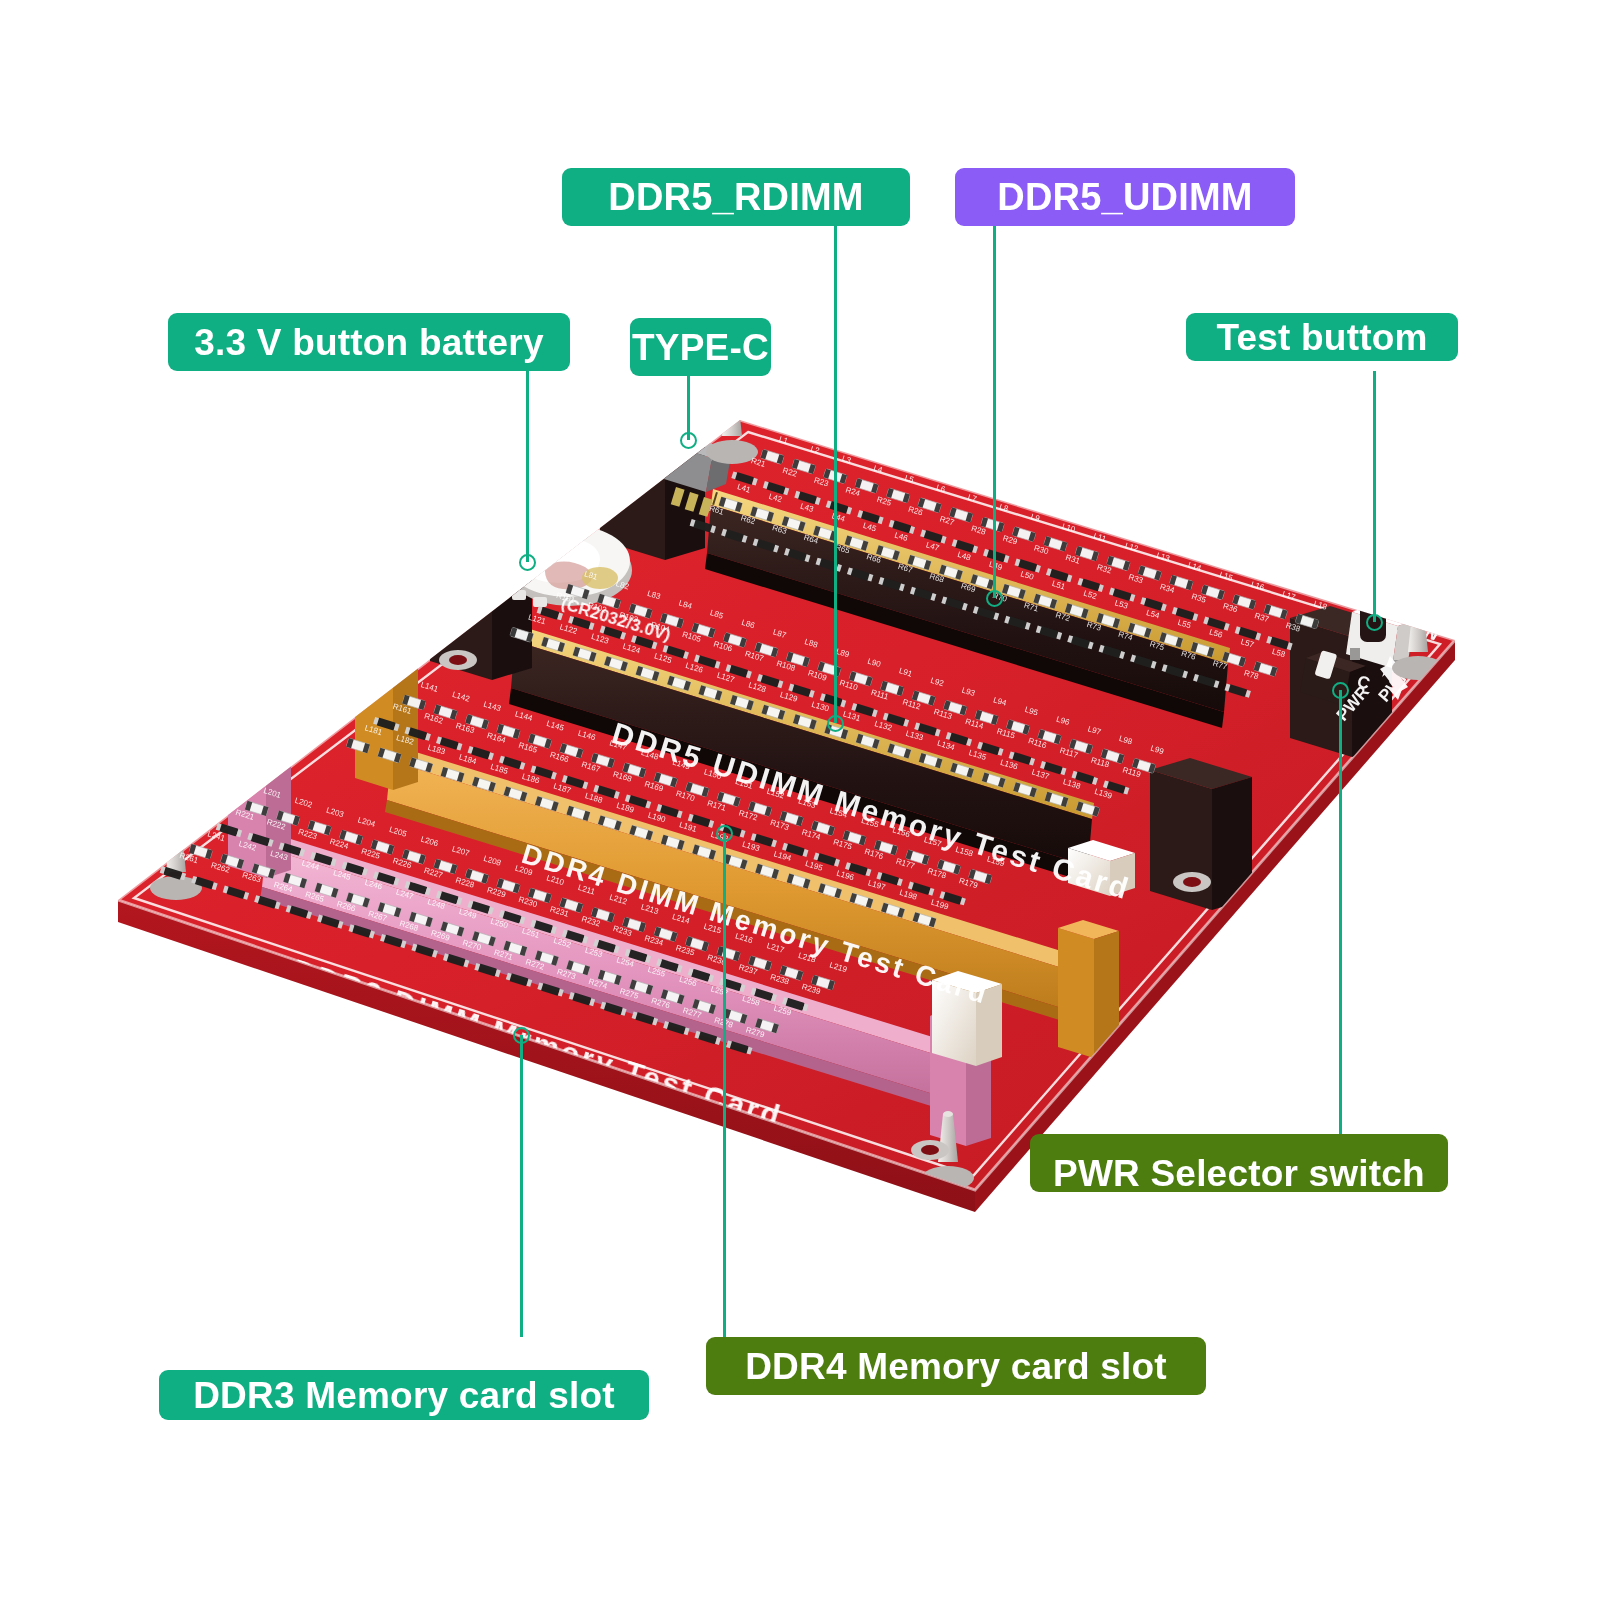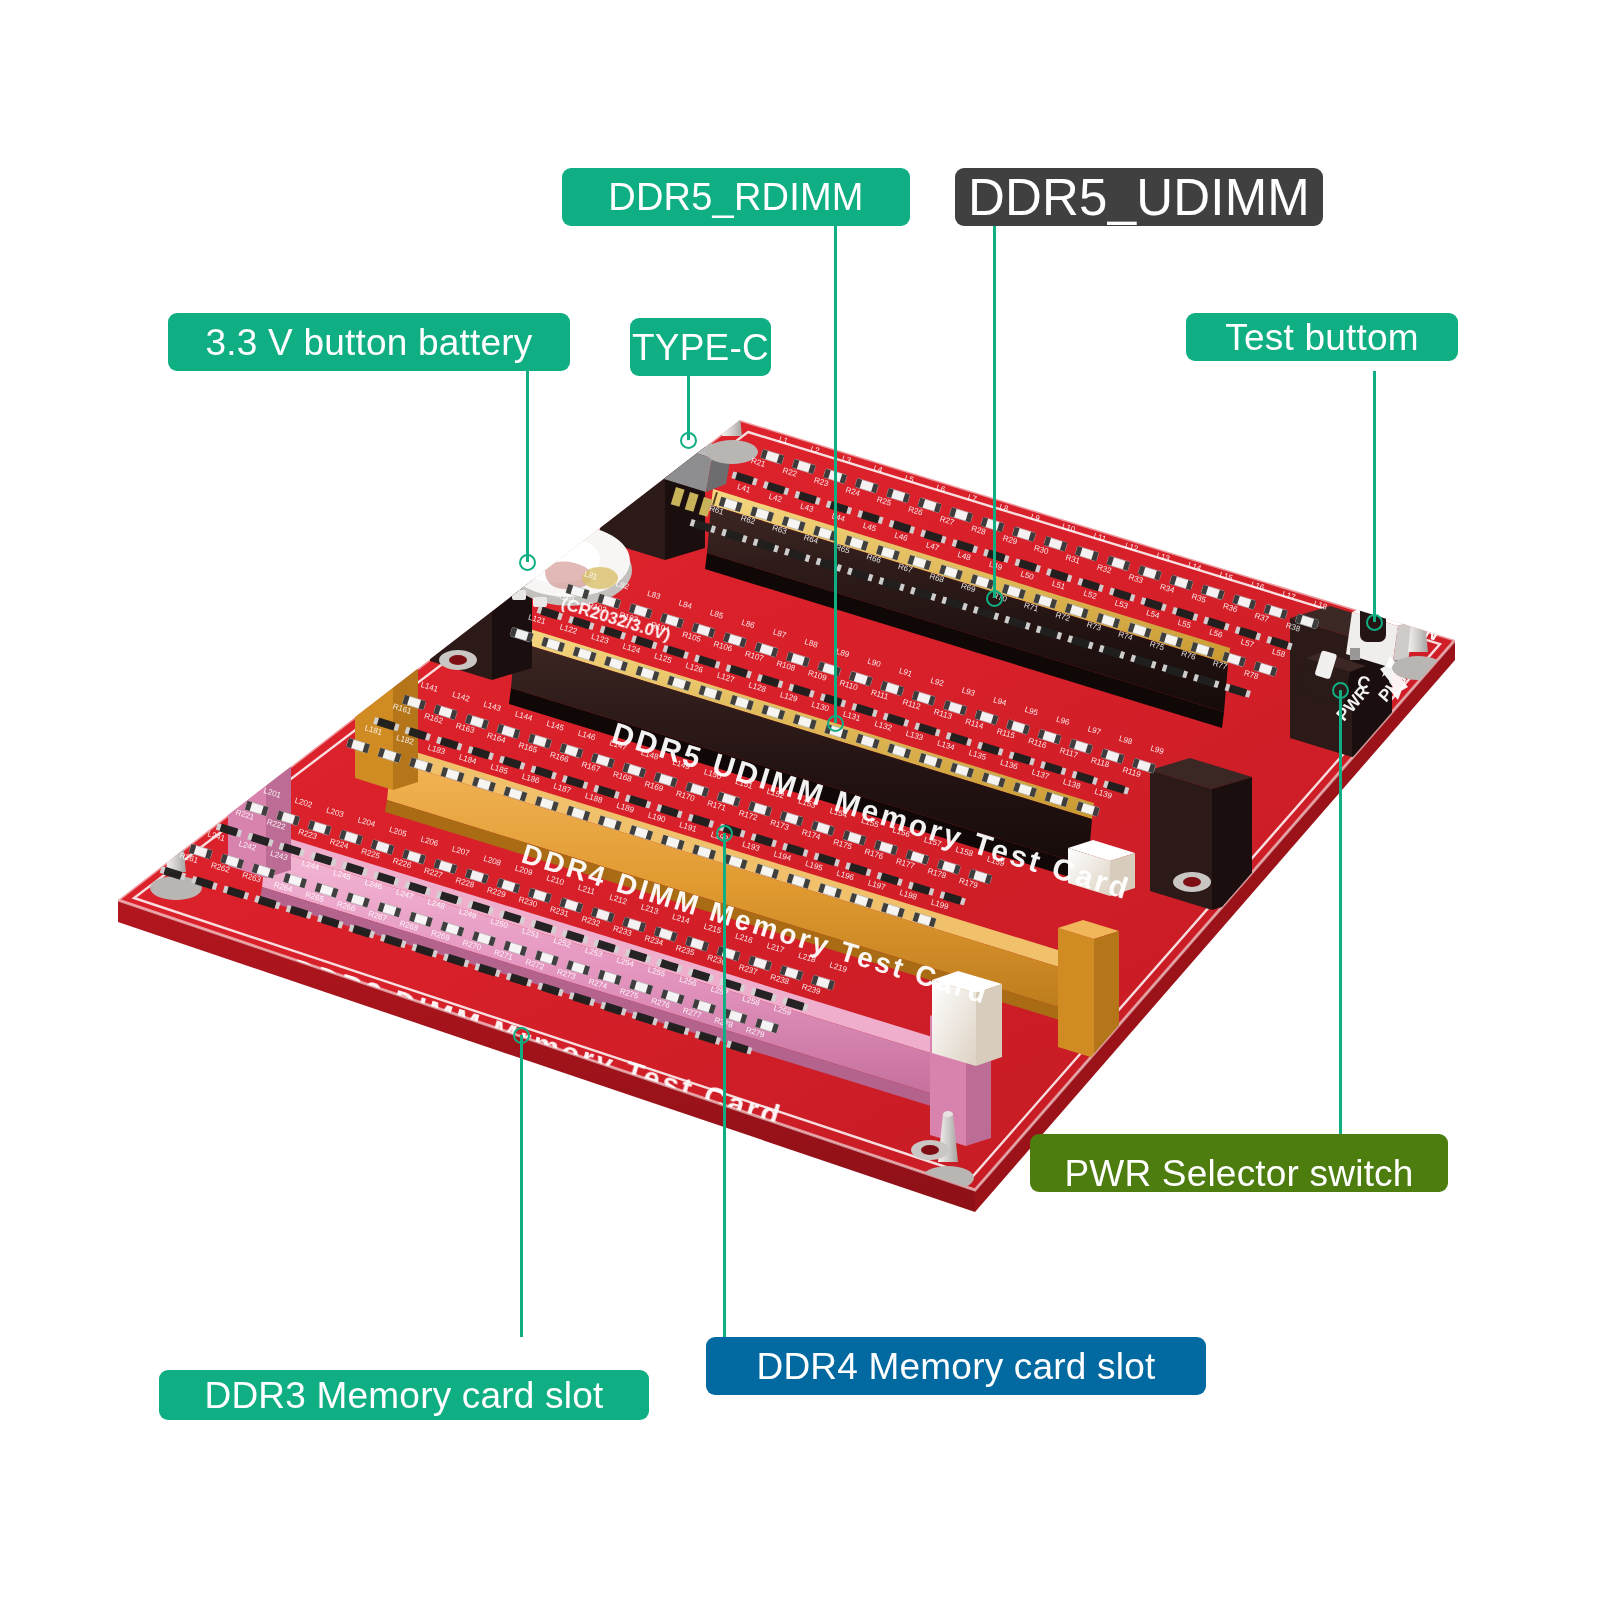--- a/index.html
+++ b/index.html
@@ -9,21 +9,21 @@
 
   
   .callout{
     position:absolute;
     background:#10ae83;
     color:#ffffff;
     border-radius:9px;
     display:flex;align-items:center;justify-content:center;
     white-space:nowrap;
     font-family:"Liberation Sans",sans-serif;
-    font-weight:400;
+    font-weight:700;
     letter-spacing:.2px;
     box-sizing:border-box;
     padding:0 18px;
     line-height:1;
     user-select:none;
   }
   .leader{position:absolute;background:#10ae83;width:2.5px;}
   .dot{
     position:absolute;width:17px;height:17px;border-radius:50%;
     border:2.8px solid #10ae83;background:transparent;box-sizing:border-box;
@@ -1887,36 +1887,36 @@
       <div class="dot" style="left: 1365.5px; top: 613.5px; border-color: rgb(16, 174, 131);"></div>
       <div class="dot" style="left: 1331.5px; top: 681.5px; border-color: rgb(16, 174, 131);"></div>
       <div class="dot" style="left: 512.5px; top: 1026.5px; border-color: rgb(16, 174, 131);"></div>
       <div class="dot" style="left: 715.5px; top: 824.5px; border-color: rgb(16, 174, 131);"></div>
     </div>
 
   <div id="callouts">
       <div class="callout" style="left: 562px; top: 168px; width: 348px; height: 58px; font-size: 38px; background: rgb(16, 174, 131);">
         <span>DDR5_RDIMM</span>
       </div>
-      <div class="callout" style="left: 955px; top: 168px; width: 368px; height: 58px; font-size: 51px; background: #404040;">
+      <div class="callout" style="left: 955px; top: 168px; width: 340px; height: 58px; font-size: 38px; background: #8b5cf6;">
         <span>DDR5_UDIMM</span>
       </div>
       <div class="callout" style="left: 168px; top: 313px; width: 402px; height: 58px; font-size: 37px; background: rgb(16, 174, 131);">
         <span>3.3 V button battery</span>
       </div>
       <div class="callout" style="left: 630px; top: 318px; width: 141px; height: 58px; font-size: 37px; background: rgb(16, 174, 131);">
         <span>TYPE-C</span>
       </div>
       <div class="callout" style="left: 1186px; top: 313px; width: 272px; height: 48px; font-size: 37px; background: rgb(16, 174, 131);">
         <span>Test buttom</span>
       </div>
       <div class="callout" style="left: 1030px; top: 1134px; width: 418px; height: 58px; font-size: 37px; background: #4d7c0f; align-items: flex-end;">
         <span>PWR Selector switch</span>
       </div>
       <div class="callout" style="left: 159px; top: 1337px; width: 490px; height: 50px; font-size: 37px; background: rgb(16, 174, 131); margin-top: 33px;">
         <span>DDR3 Memory card slot</span>
       </div>
-      <div class="callout" style="left: 706px; top: 1337px; width: 500px; height: 58px; font-size: 37px; background: #0369a1;">
+      <div class="callout" style="left: 706px; top: 1337px; width: 500px; height: 58px; font-size: 37px; background: #4d7c0f;">
         <span>DDR4 Memory card slot</span>
       </div>
     </div>
 
 </div>
 
 </body></html>

